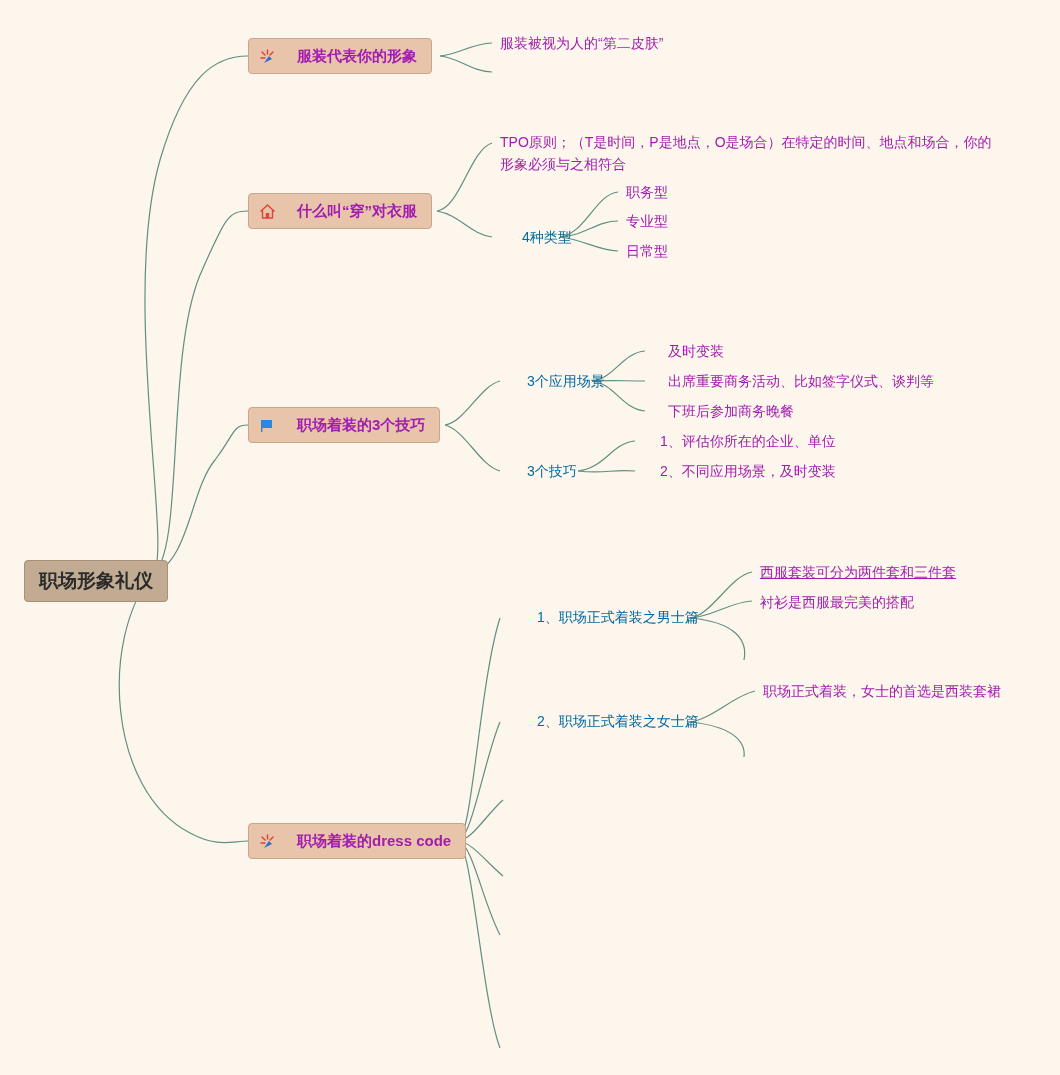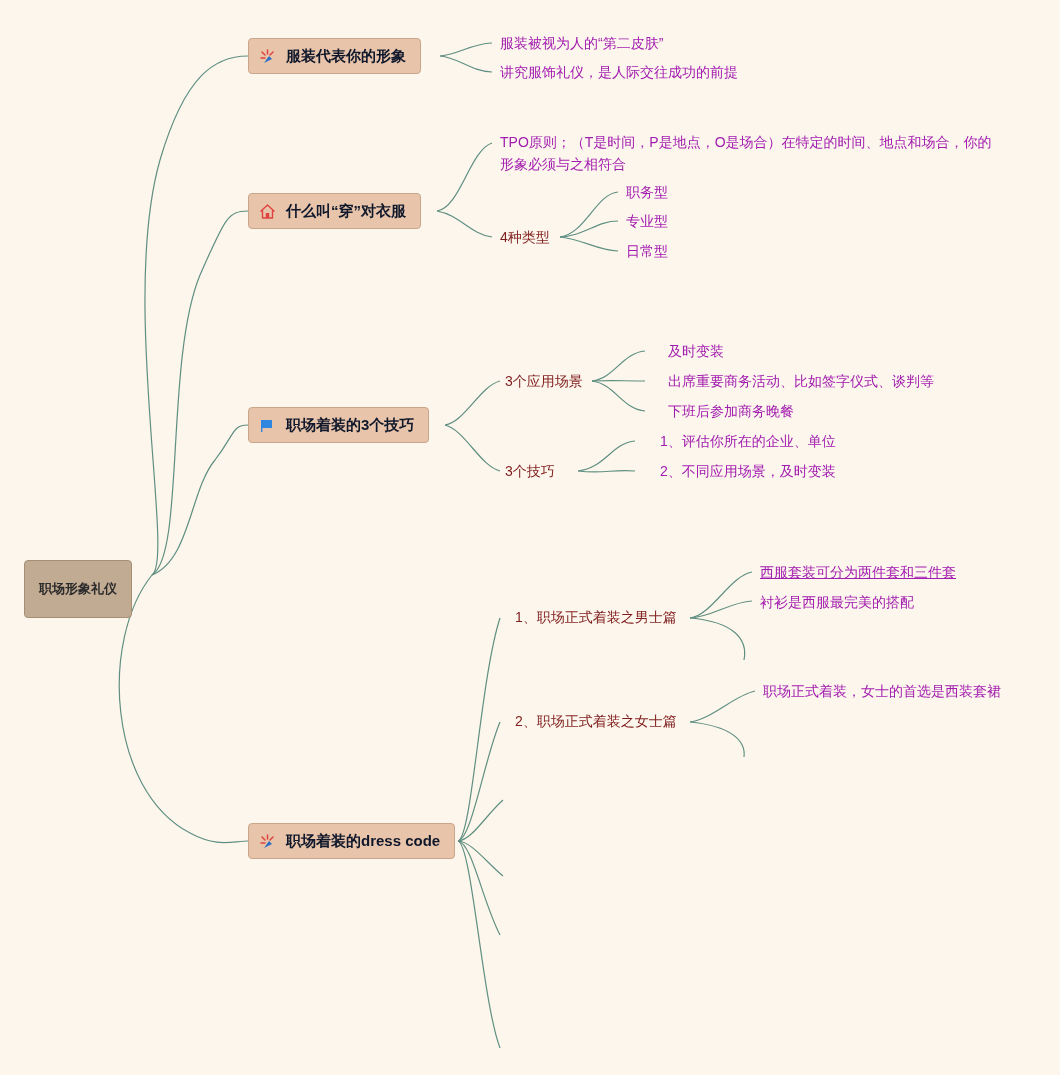--- a/index.html
+++ b/index.html
@@ -34,54 +34,55 @@
     position: absolute;
     box-sizing: border-box;
     white-space: nowrap;
     line-height: 1.35;
   }
   
   .root {
     background: #c2ab93;
     border: 1px solid #a68f77;
     border-radius: 4px;
-    padding: 19px 14px;
-    font-size: 13px;
+    padding: 7px 14px;
+    font-size: 19px;
     font-weight: bold;
     color: #2b2b2b;
   }
   
   .branch {
     background: #e8c4ab;
     border: 1px solid #c8a58b;
     border-radius: 4px;
     padding: 7px 14px 7px 10px;
     font-size: 15px;
     font-weight: bold;
-    color: #0f172a;
+    color: #a21caf;
     display: flex;
     align-items: center;
-    gap: 10px;
+    gap: 21px;
   }
   
   .leaf {
     font-size: 14px;
     color: #a21caf;
     background: transparent;
     padding: 1px 2px;
   }
   .leaf.wrap {
     white-space: normal;
     width: 500px;
     line-height: 1.55;
   }
   .mid {
     font-size: 14px;
-    color: #7f1d1d;
+    color: #0369a1;
     padding: 1px 2px;
+    margin-left: 22px;
   }
   .icon {
     display: inline-block;
     width: 17px;
     height: 17px;
     flex: 0 0 17px;
     position: relative;
   }
   .icon svg { display: block; }
 </style>
@@ -151,23 +152,20 @@
           <line x1="2" y1="10" x2="6" y2="10"></line>
         </g>
         <path d="M10 8 L5 15 L13 11 Z" fill="#2f6fc4"></path>
       </svg>
     </span>
     <span>服装代表你的形象</span>
   </div>
   <div class="node leaf" style="left:498px; top:33px;">
     <span>服装被视为人的“第二皮肤”</span>
   </div>
-  <div class="node leaf" style="left:498px; top:62px;">
-    <span>讲究服饰礼仪，是人际交往成功的前提</span>
-  </div>
 
   <div class="node branch" style="left:248px; top:193px;">
     <span class="icon">
       <svg width="17" height="17" viewBox="0 0 17 17">
         <path d="M8.5 2 L15 8 L13.5 8 L13.5 15 L3.5 15 L3.5 8 L2 8 Z" fill="none" stroke="#e0433f" stroke-width="1.4" stroke-linejoin="round"></path>
         <rect x="6.8" y="10" width="3.4" height="5" fill="#e0433f"></rect>
       </svg>
     </span>
     <span>什么叫“穿”对衣服</span>
   </div>

